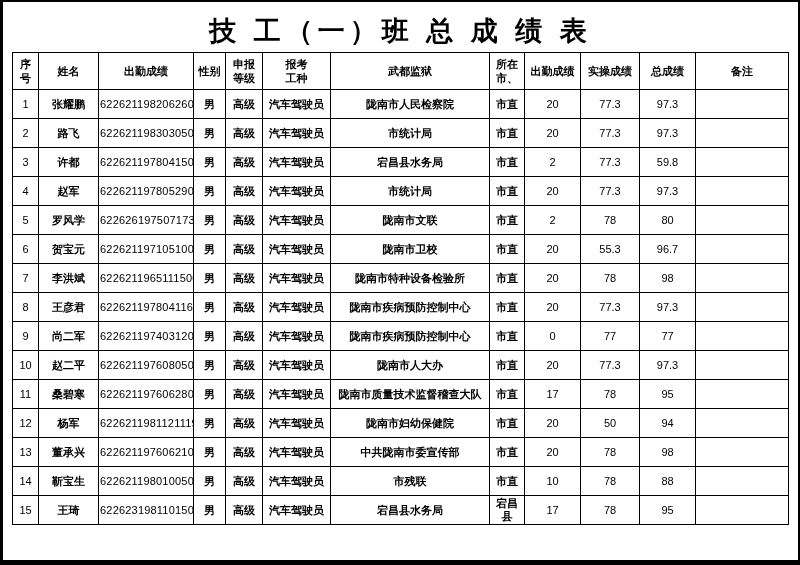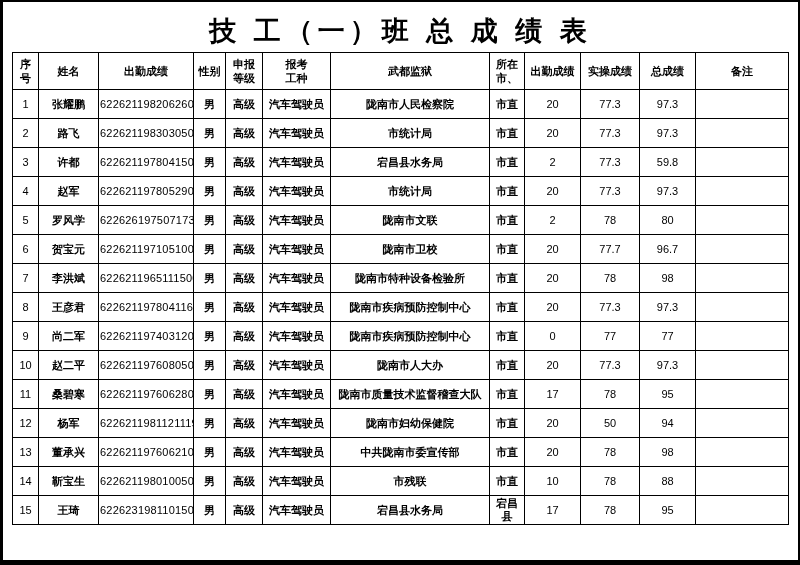--- a/index.html
+++ b/index.html
@@ -179,21 +179,21 @@
         <tr>
           <td class="col-index">6</td>
           <td class="col-name">贺宝元</td>
           <td class="col-id_number">622621197105100133</td>
           <td class="col-gender">男</td>
           <td class="col-level">高级</td>
           <td class="col-job">汽车驾驶员</td>
           <td class="col-work_unit">陇南市卫校</td>
           <td class="col-city">市直</td>
           <td class="col-attendance">20</td>
-          <td class="col-practical">77.7</td>
+          <td class="col-practical">55.3</td>
           <td class="col-total">96.7</td>
           <td class="col-remark"></td>
         </tr>
         <tr>
           <td class="col-index">7</td>
           <td class="col-name">李洪斌</td>
           <td class="col-id_number">622621196511150051</td>
           <td class="col-gender">男</td>
           <td class="col-level">高级</td>
           <td class="col-job">汽车驾驶员</td>

